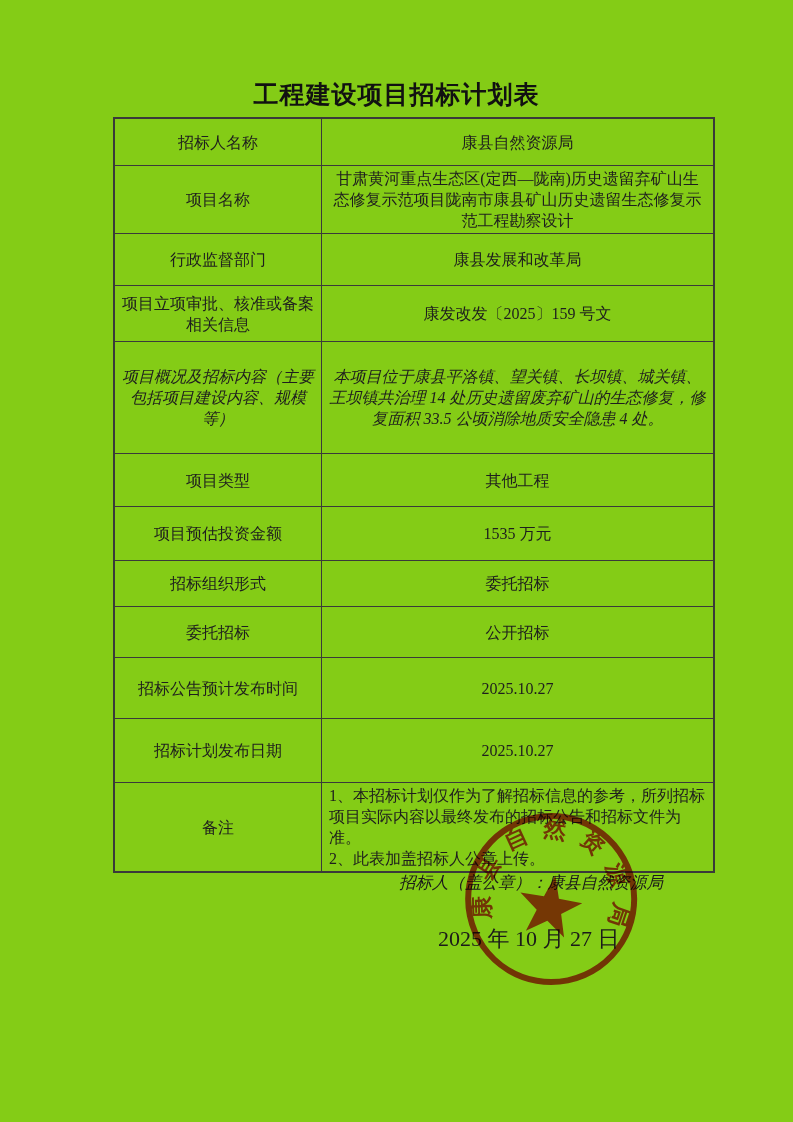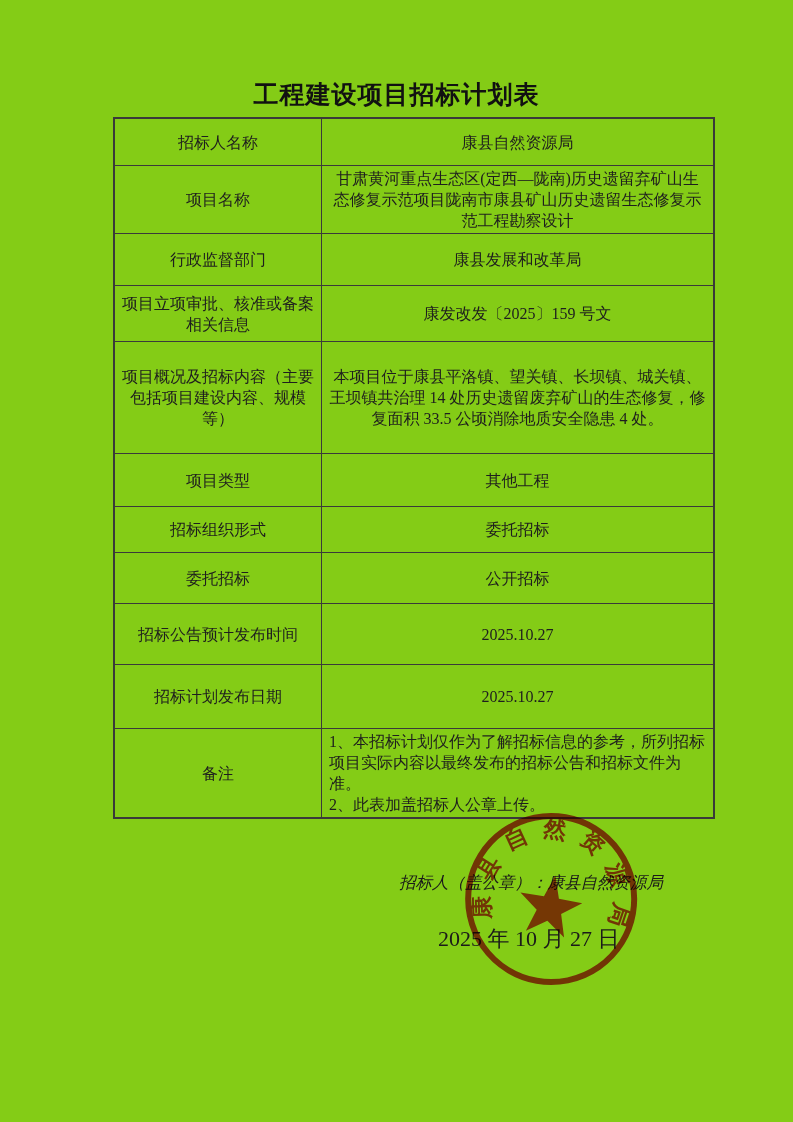--- a/index.html
+++ b/index.html
@@ -46,21 +46,21 @@
     width:377px;
     white-space:pre-line;
   }
   td.value.remarks{
     text-align:left;
   }
   tr.r0 td{height:42px;}
   tr.r1 td{height:59px;}
   tr.r2 td{height:47px;}
   tr.r3 td{height:51px;}
-  tr.r4 td{height:107px;}
+  tr.r4 td{height:107px;font-style:italic;}
   tr.r5 td{height:48px;}
   tr.r6 td{height:49px;}
   tr.r7 td{height:41px;}
   tr.r8 td{height:46px;}
   tr.r9 td{height:56px;}
   tr.r10 td{height:59px;}
   tr.r11 td{height:82px;}
   .signer-line{
     position:absolute;
     top:872px;left:305px;width:358px;
@@ -125,20 +125,24 @@
         <td class="value">康发改发〔2025〕159 号文</td>
       </tr>
       <tr class="r4">
         <td class="label">项目概况及招标内容（主要包括项目建设内容、规模等）</td>
         <td class="value">本项目位于康县平洛镇、望关镇、长坝镇、城关镇、王坝镇共治理 14 处历史遗留废弃矿山的生态修复，修复面积 33.5 公顷消除地质安全隐患 4 处。</td>
       </tr>
       <tr class="r5">
         <td class="label">项目类型</td>
         <td class="value">其他工程</td>
       </tr>
+      <tr class="r6">
+        <td class="label">项目预估投资金额</td>
+        <td class="value">1535 万元</td>
+      </tr>
       <tr class="r7">
         <td class="label">招标组织形式</td>
         <td class="value">委托招标</td>
       </tr>
       <tr class="r8">
         <td class="label">委托招标</td>
         <td class="value">公开招标</td>
       </tr>
       <tr class="r9">
         <td class="label">招标公告预计发布时间</td>

